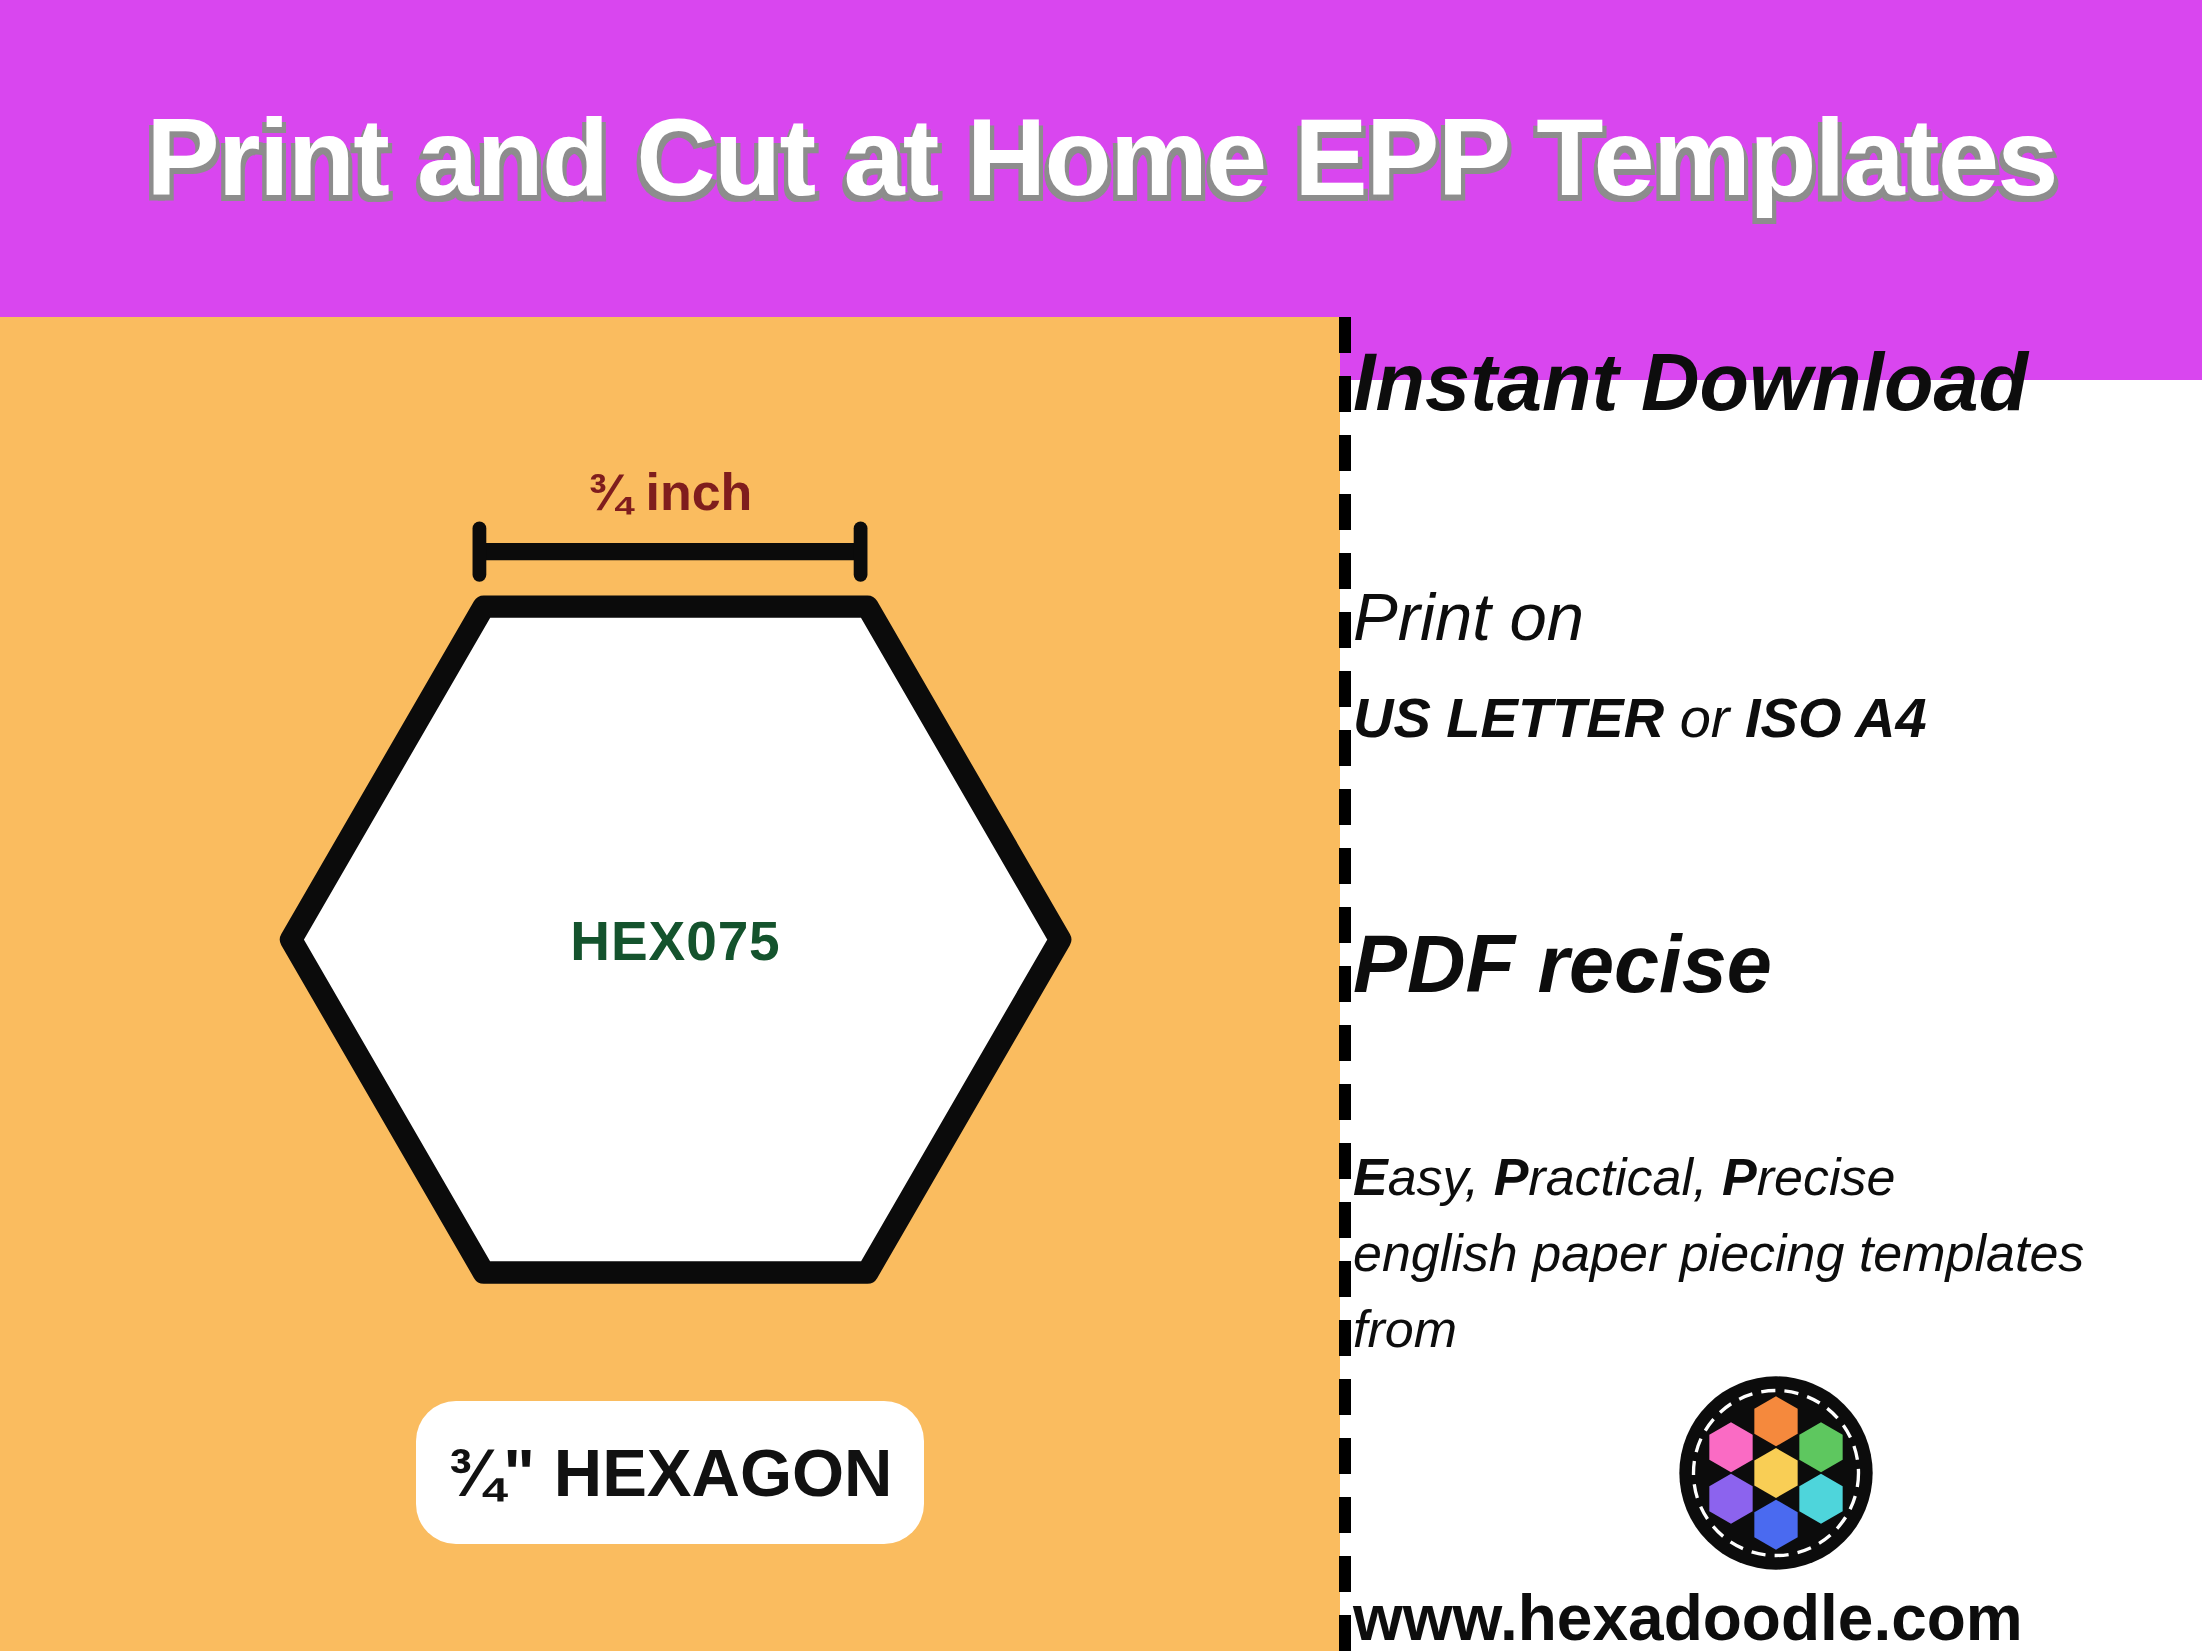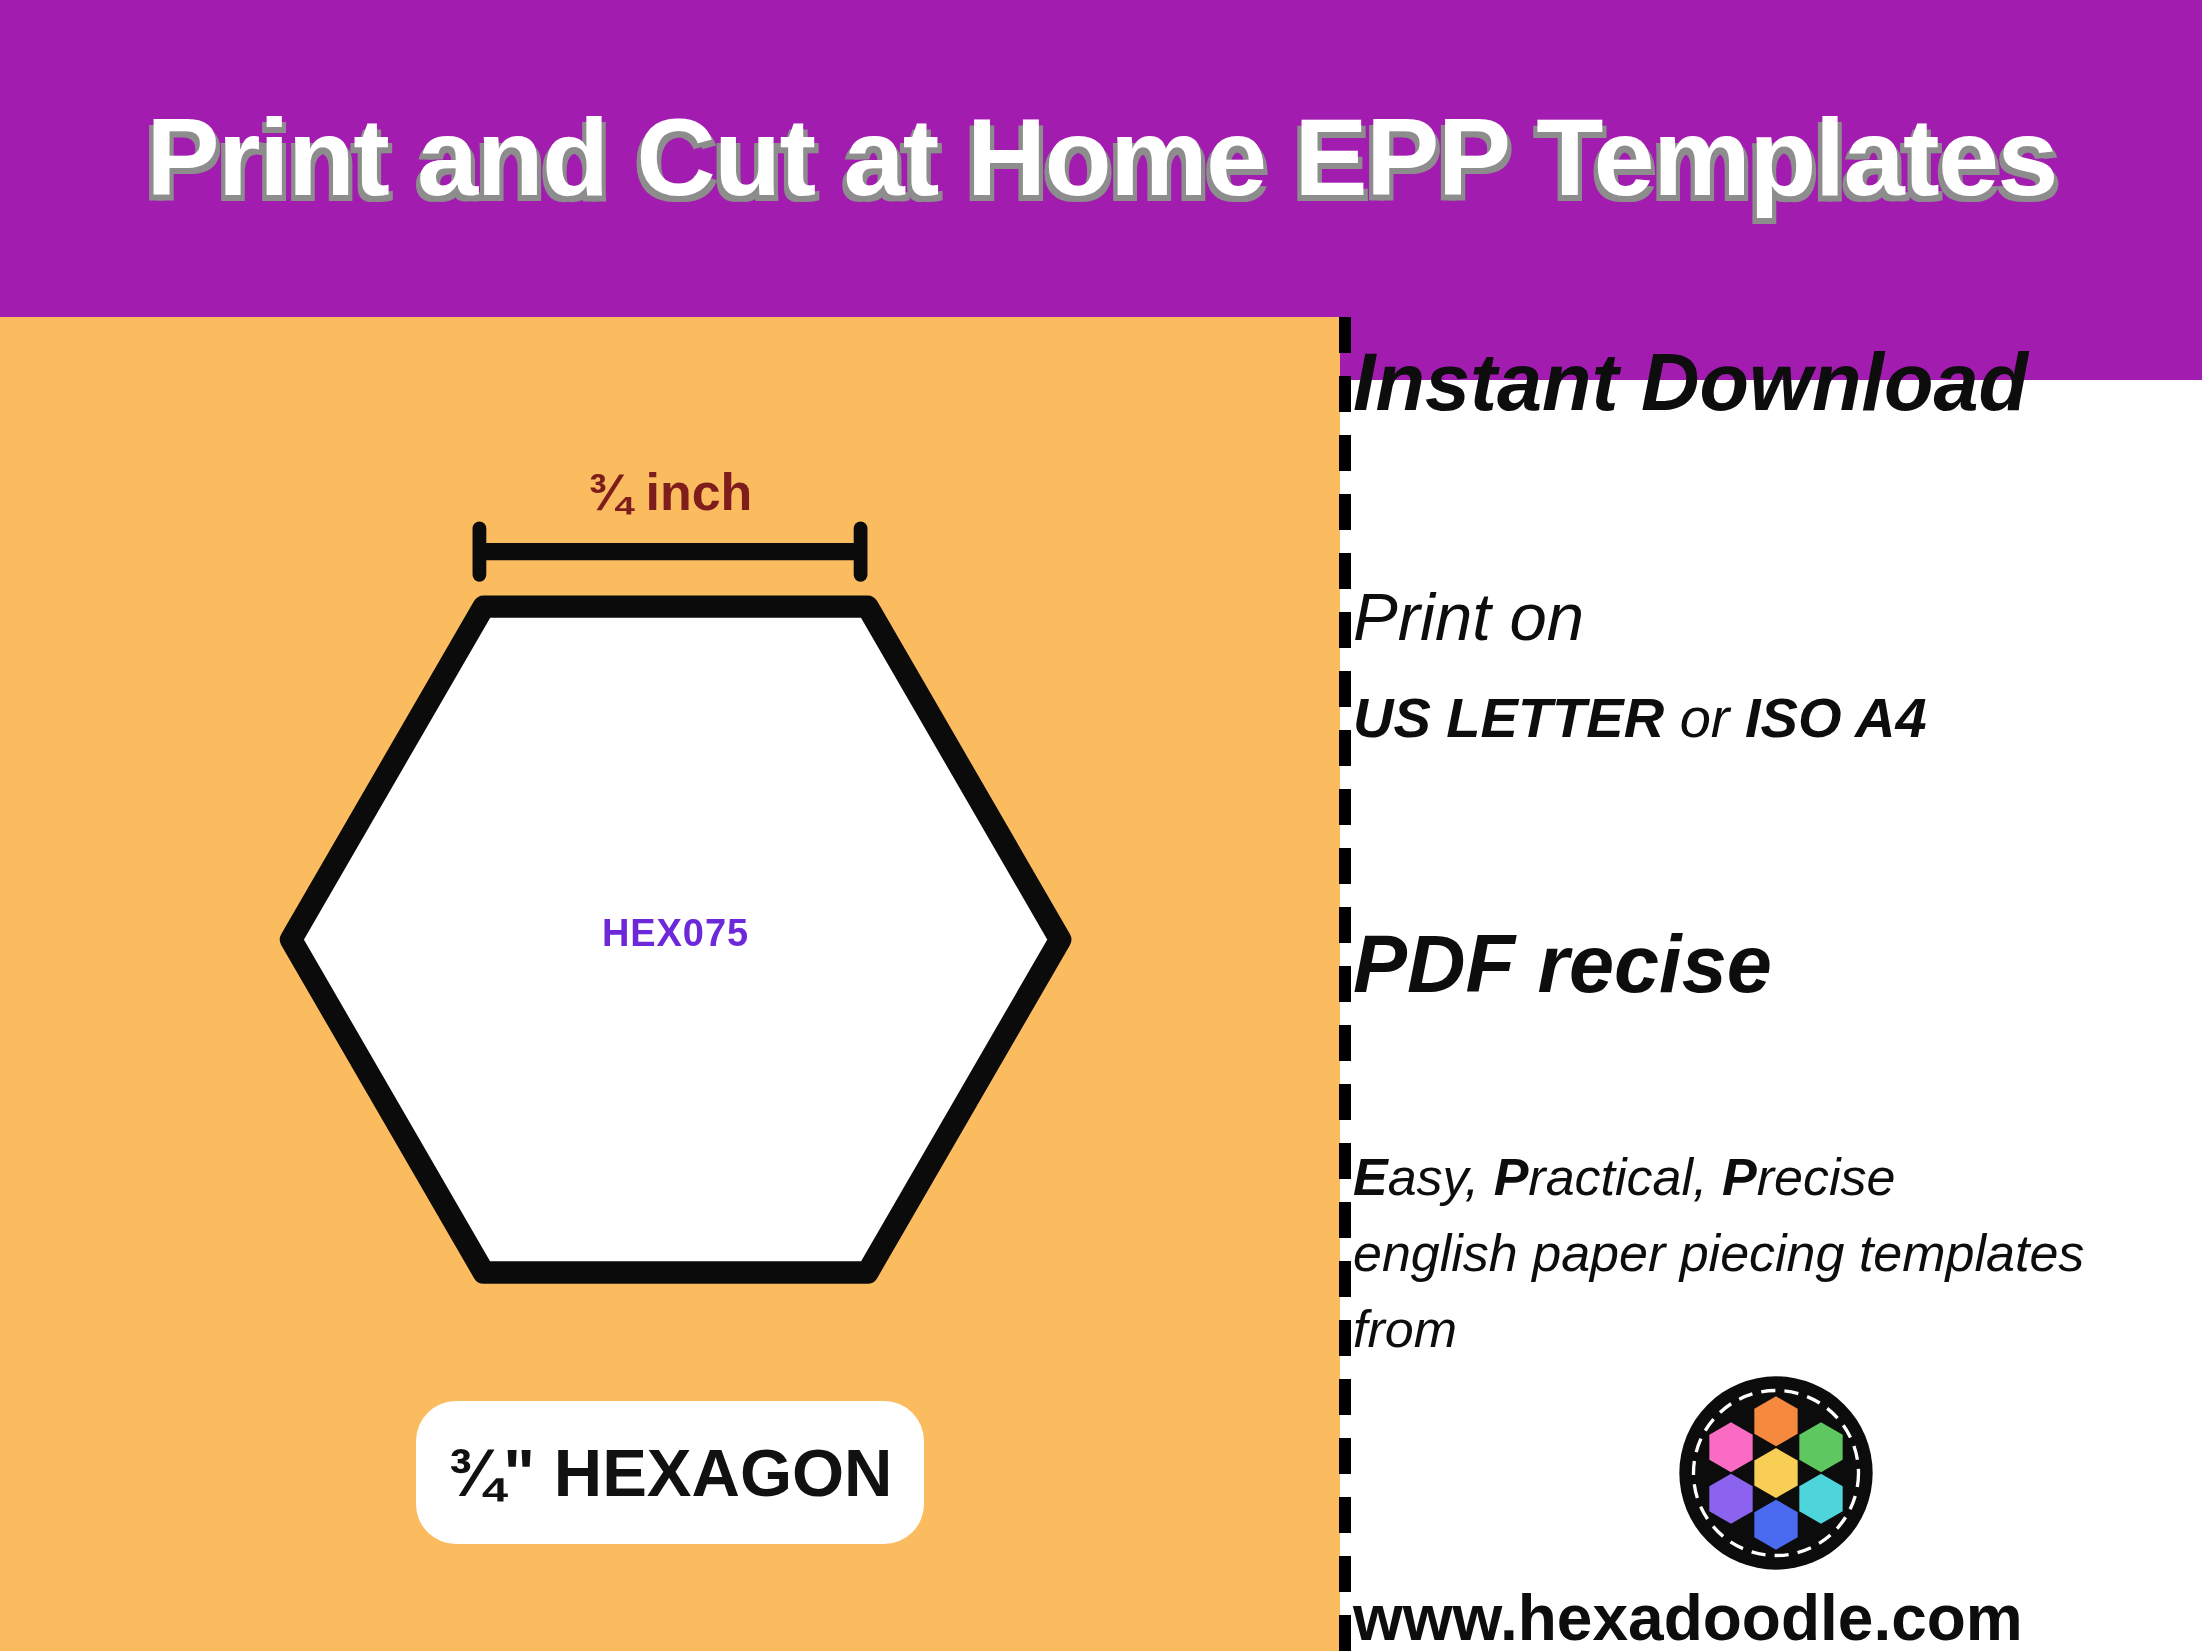--- a/index.html
+++ b/index.html
@@ -5,21 +5,21 @@
   html,body{margin:0;padding:0;}
   body{
     width:2203px;height:1652px;position:relative;overflow:hidden;
     background:#ffffff;
     font-family:"Liberation Sans", sans-serif;
     -webkit-font-smoothing:antialiased;
   }
   
   .banner{
     position:absolute;left:0;top:0;width:2203px;height:380px;
-    background:#a21caf;
+    background:#d946ef;
   }
   .banner-title{
     position:absolute;left:0;top:102px;width:2203px;
     text-align:center;
     font-weight:bold;font-size:110px;line-height:1;letter-spacing:-1.7px;
     color:#ffffff;
     text-shadow:4.3px 6px 0 #8d8d8d,-4.3px 6px 0 #8d8d8d;
     white-space:nowrap;
   }
   
@@ -30,22 +30,22 @@
   .diagram-svg{
     position:absolute;left:0;top:0;width:1340px;height:1652px;
   }
   .measure-label{
     position:absolute;left:0;top:466px;width:1340px;
     text-align:center;font-weight:bold;font-size:52px;line-height:1;
     color:#7f1d1d;
   }
   .hex-code{
     position:absolute;left:12px;top:914px;width:1327px;
-    text-align:center;font-weight:bold;font-size:38px;line-height:1;
-    color:#6d28d9;letter-spacing:0.9px;
+    text-align:center;font-weight:bold;font-size:55px;line-height:1;
+    color:#14532d;letter-spacing:0.9px;
   }
   .pill-wrap{
     position:absolute;left:0;top:1401px;width:1340px;text-align:center;
   }
   .pill{
     display:inline-block;background:#ffffff;border-radius:40px;
     height:143px;line-height:143px;padding:0 31px;
     font-weight:bold;font-size:67px;color:#111111;white-space:nowrap;
   }
   

